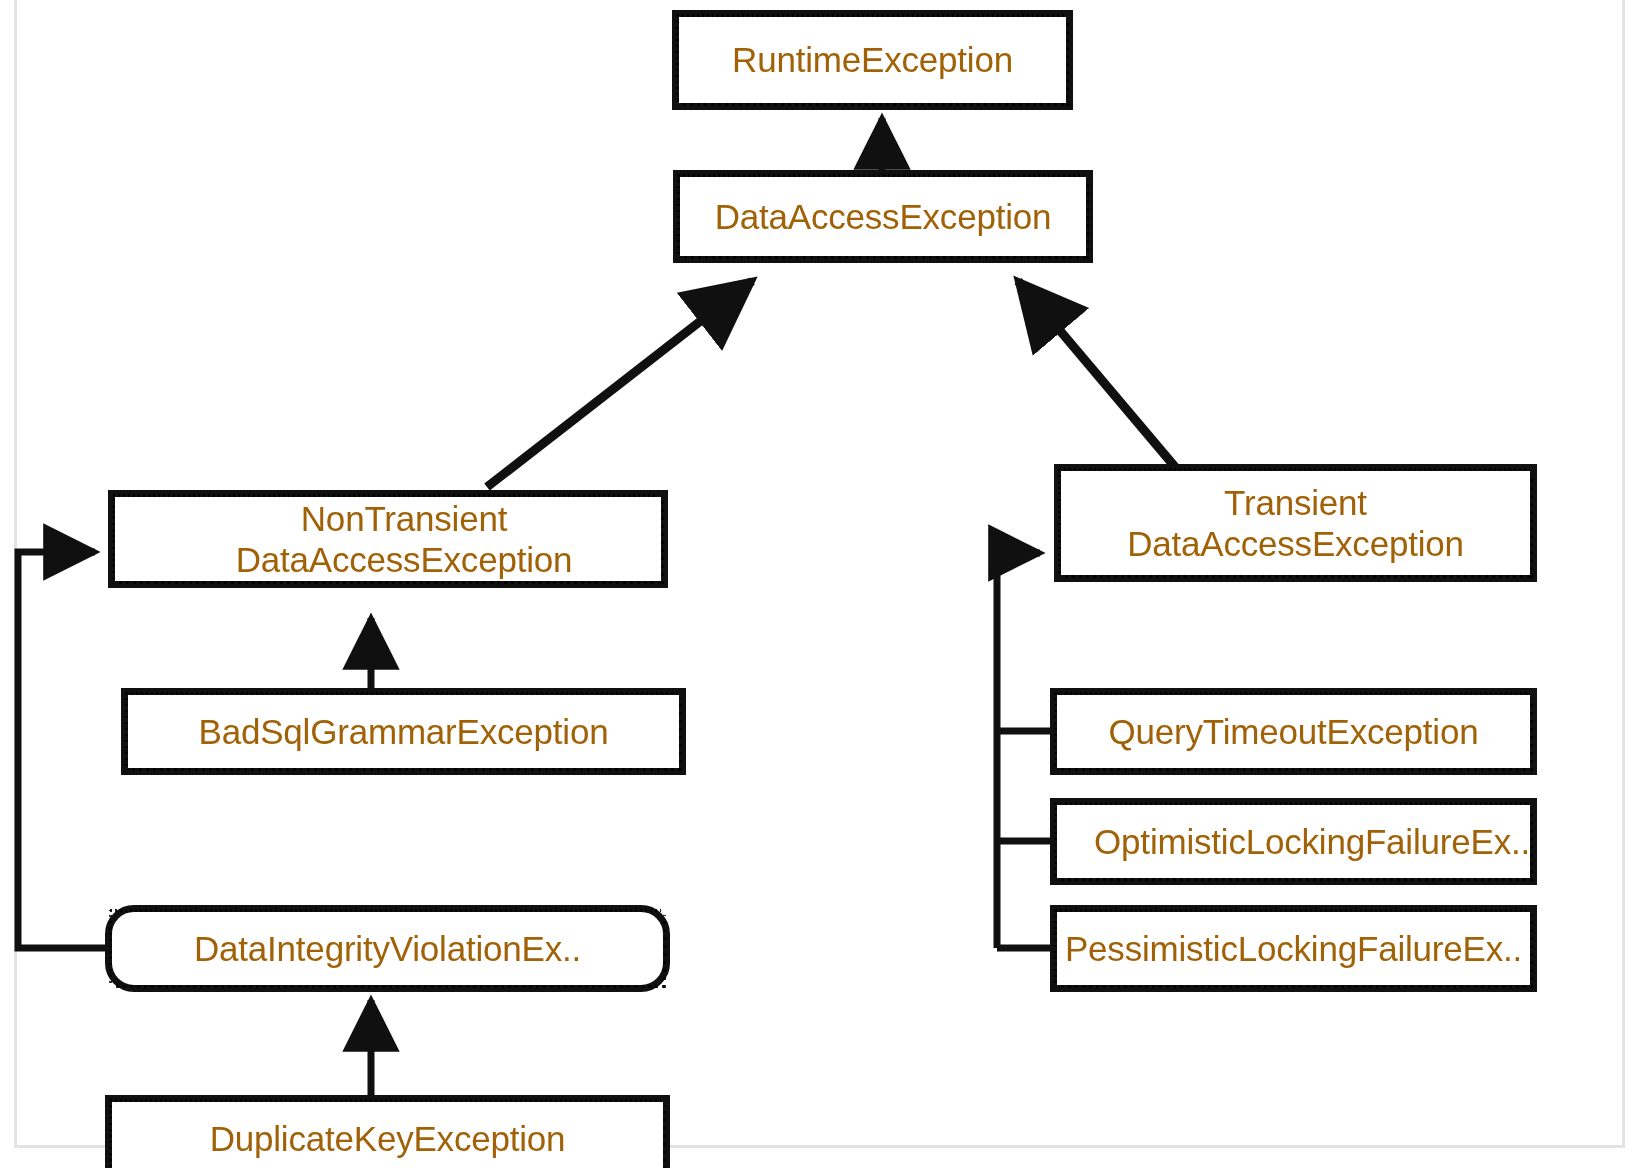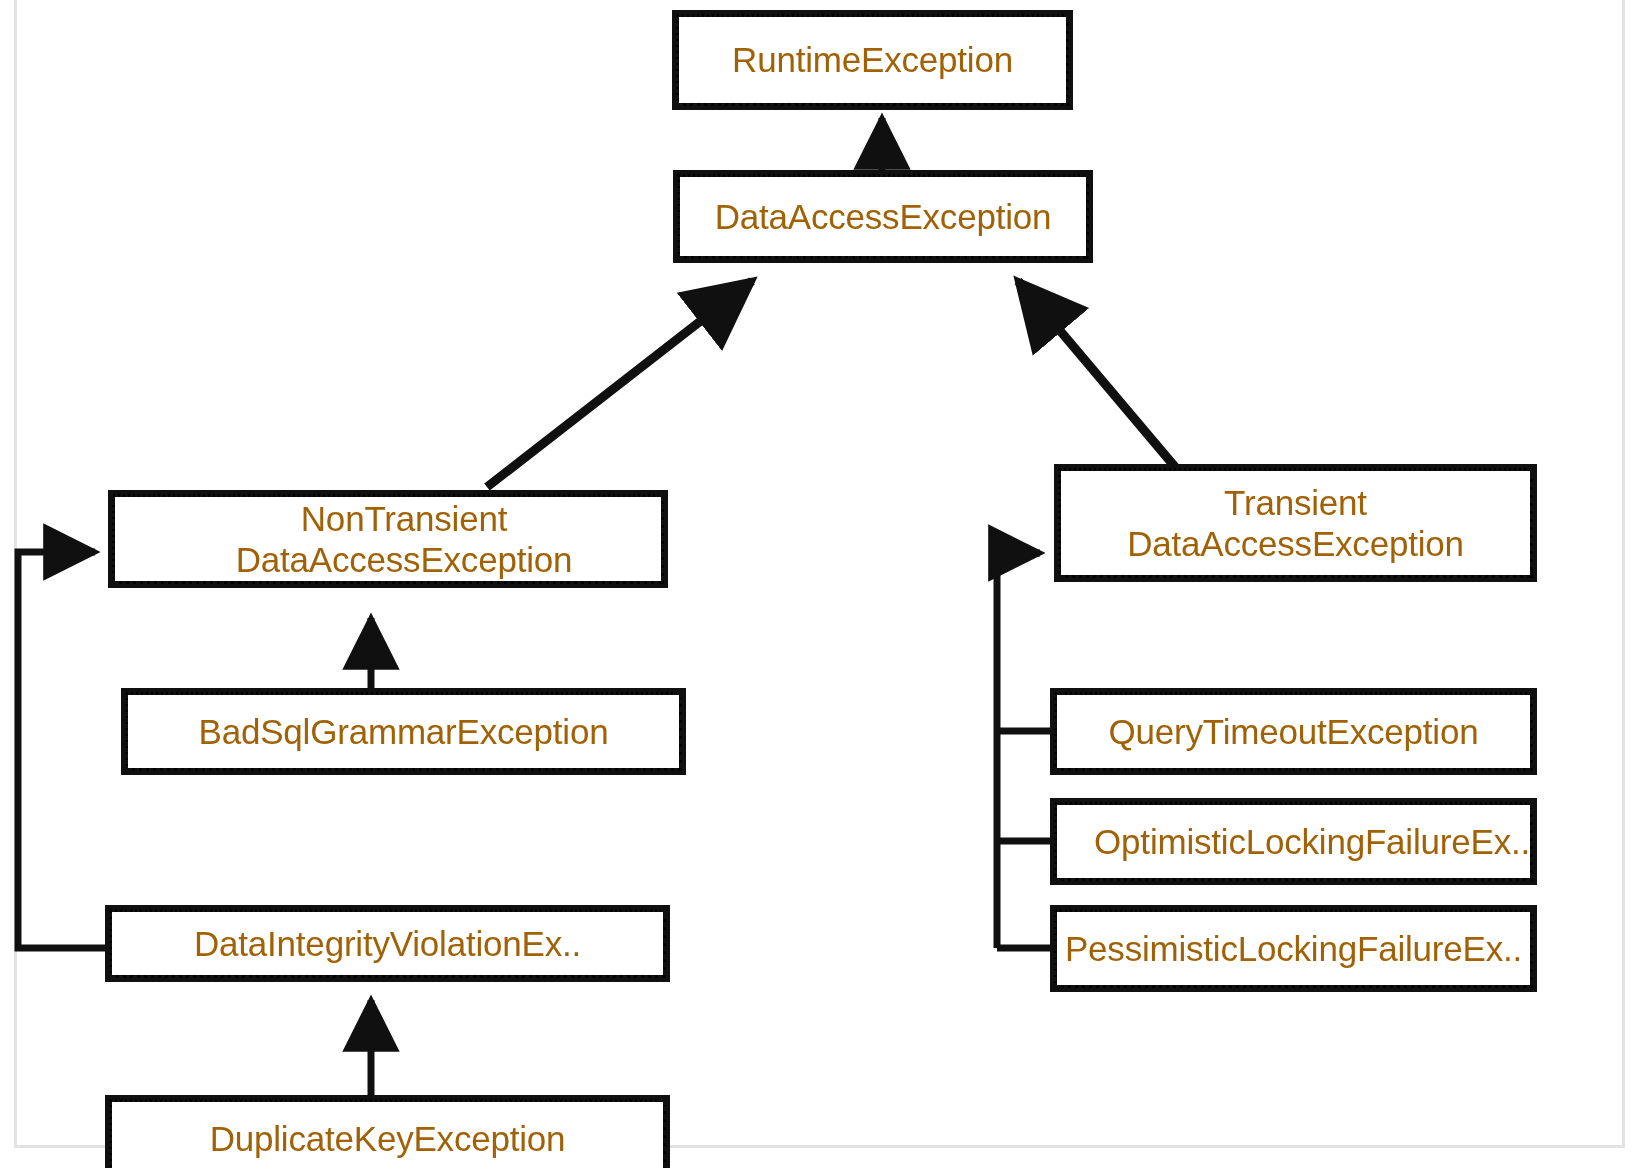--- a/index.html
+++ b/index.html
@@ -137,21 +137,21 @@
   </div>
 
   <div class="node" style="left: 1050px; top: 688px; width: 487px; height: 87px;">
     <span class="label">QueryTimeoutException</span>
   </div>
 
   <div class="node" style="left: 1050px; top: 798px; width: 487px; height: 87px; justify-content: flex-end;">
     <span class="label">OptimisticLockingFailureEx..</span>
   </div>
 
-  <div class="node" style="left: 105px; top: 905px; width: 565px; height: 77px;">
+  <div class="node" style="left: 105px; top: 905px; width: 565px; height: 87px; border-radius: 29px;">
     <span class="label">DataIntegrityViolationEx..</span>
   </div>
 
   <div class="node" style="left: 1050px; top: 905px; width: 487px; height: 87px;">
     <span class="label">PessimisticLockingFailureEx..</span>
   </div>
 
   <div class="node" style="left: 105px; top: 1095px; width: 565px; height: 87px;">
     <span class="label">DuplicateKeyException</span>
   </div>

